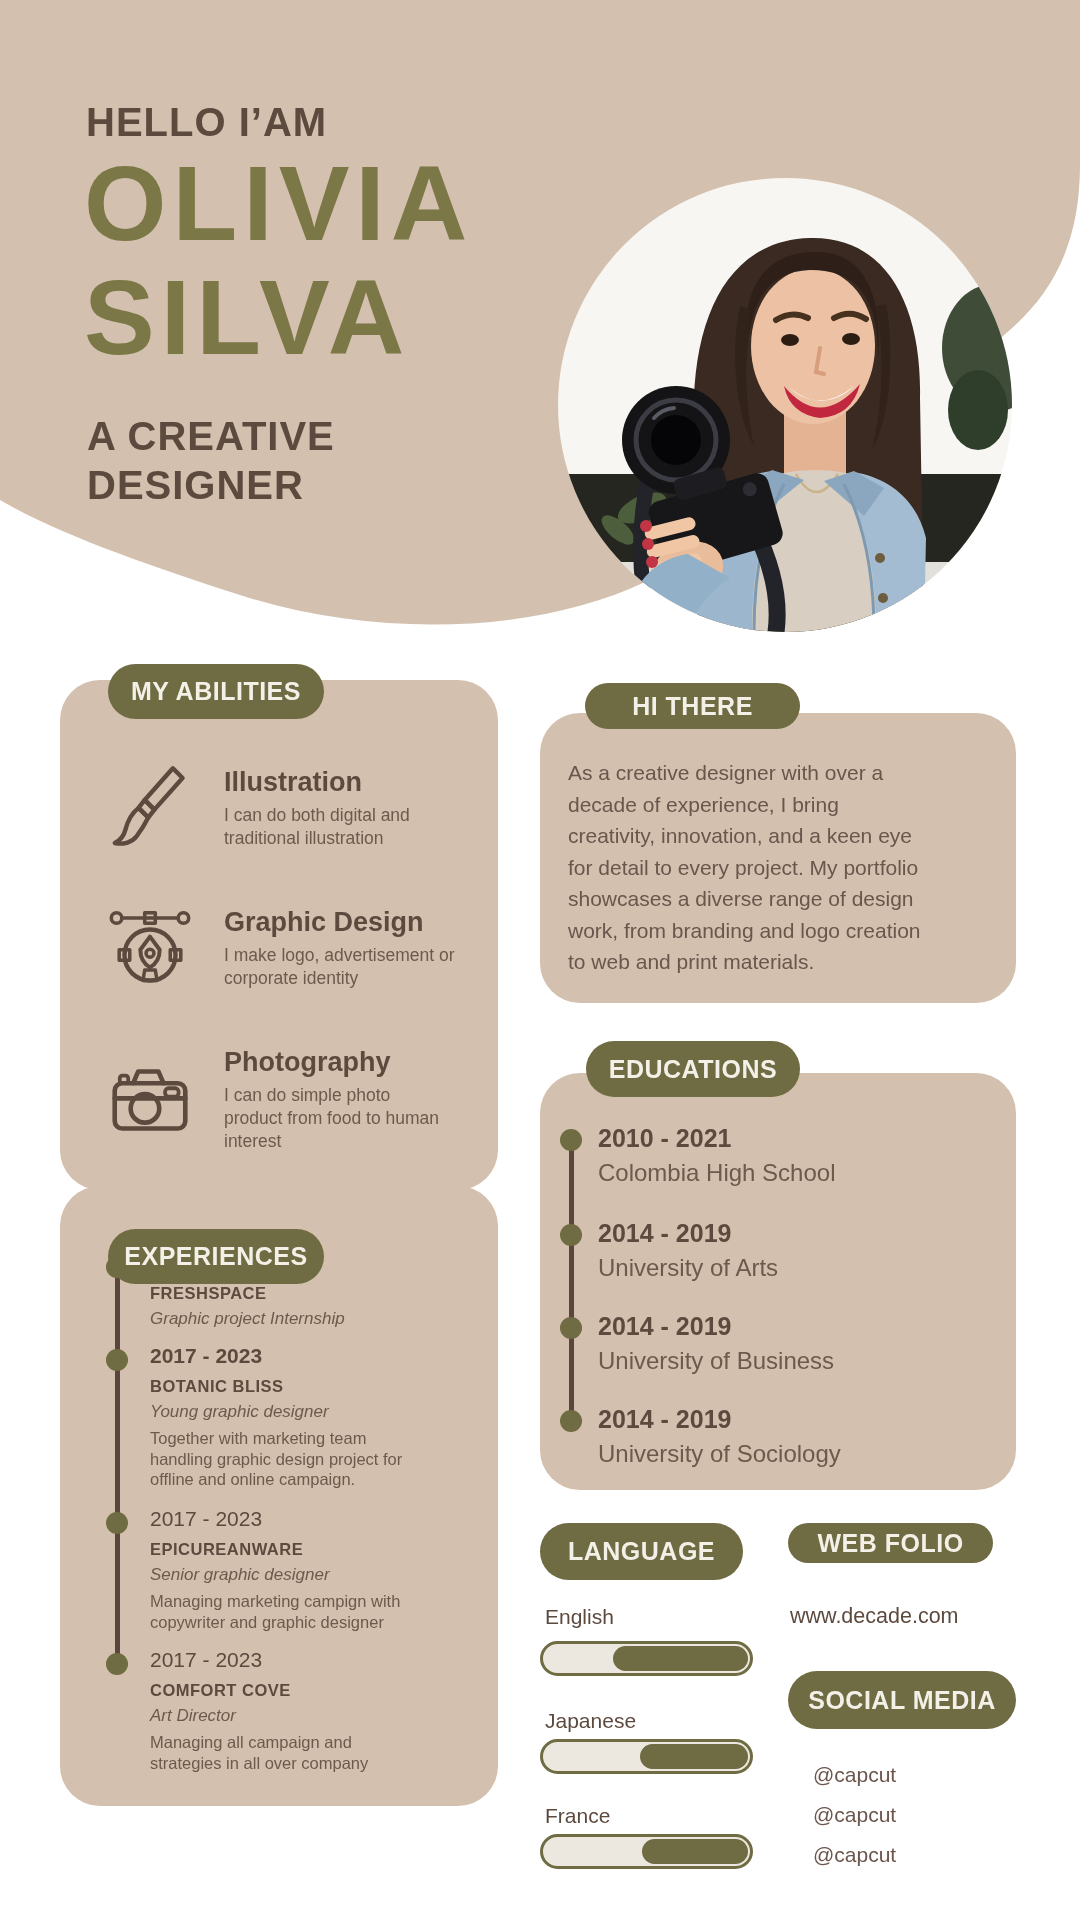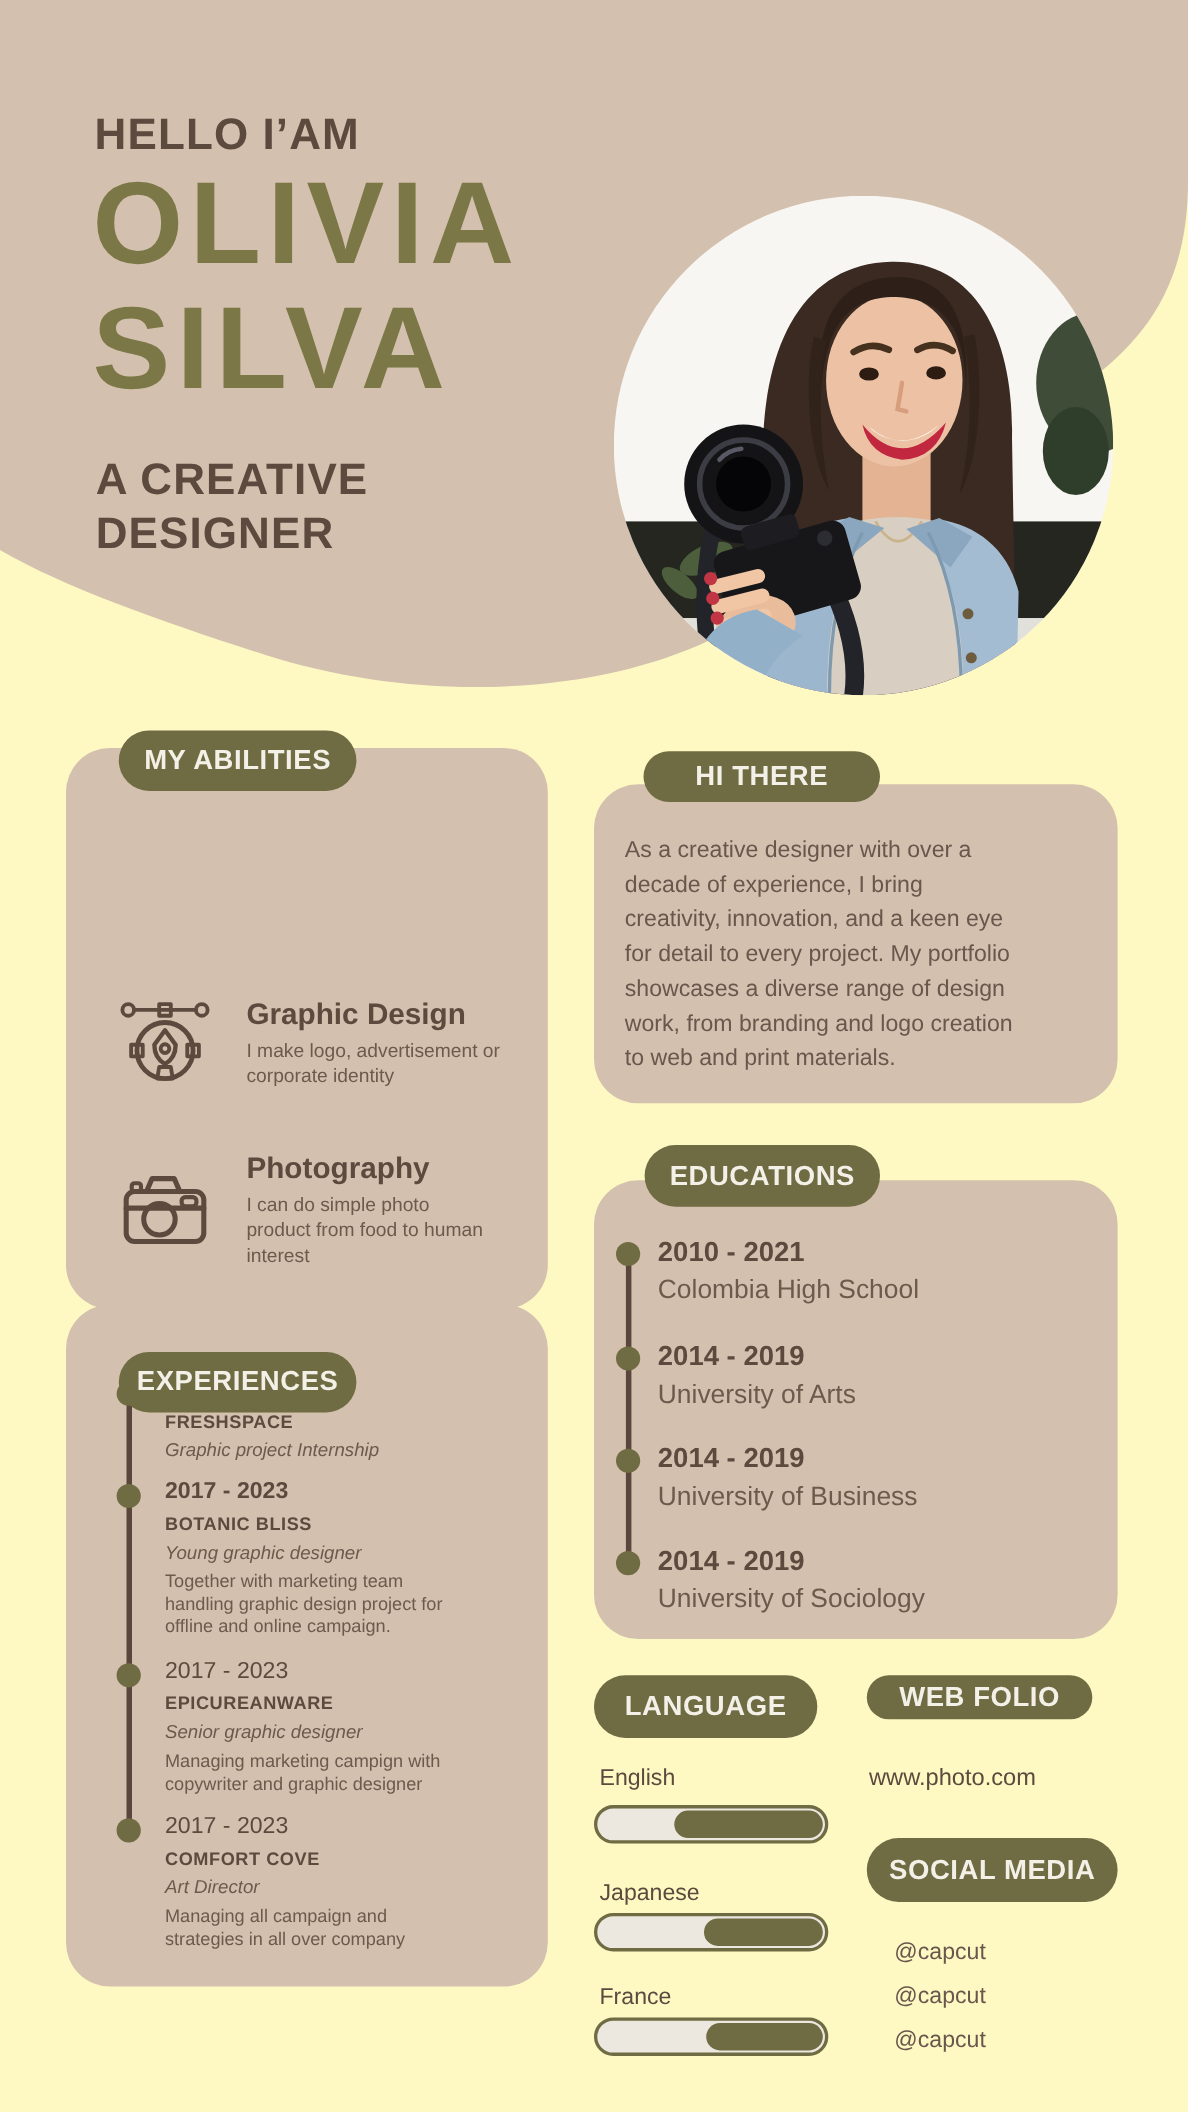--- a/index.html
+++ b/index.html
@@ -1,17 +1,17 @@
 <!DOCTYPE html>
 <html><head>
 <meta charset="utf-8">
 <style>
   html,body{margin:0;padding:0;background:#e5e1da;}
   #canvas{position:relative;width:1080px;height:1920px;overflow:hidden;
-    font-family:"Liberation Sans","DejaVu Sans",sans-serif;background:#fef9c3;}
+    font-family:"Liberation Sans","DejaVu Sans",sans-serif;background:#ffffff;}
   .abs{position:absolute;}
   
   #header-shape{position:absolute;left:0;top:0;width:1080px;height:680px;}
   #greeting{left:86px;top:100px;font-size:40px;font-weight:700;letter-spacing:1px;color:#5d4a3f;}
   #big-name{left:84px;top:146px;font-size:106px;font-weight:700;letter-spacing:6px;
     line-height:114px;color:#7b7746;white-space:pre-line;}
   #subtitle{left:87px;top:412px;font-size:40px;font-weight:700;letter-spacing:1px;
     line-height:49px;color:#5d4a3f;white-space:pre-line;}
   #photo{left:558px;top:178px;width:454px;height:454px;border-radius:50%;overflow:hidden;}
   
@@ -129,20 +129,34 @@
       <g fill="#c13545">
         <circle cx="88" cy="348" r="6"></circle>
           <circle cx="90" cy="366" r="6"></circle>
           <circle cx="94" cy="384" r="6"></circle>
       </g>
       <path d="M60 454 L74 420 C86 394 104 380 130 376 L172 400 C148 416 136 434 132 454 Z" fill="#93b0c9"></path>
     </svg>
   </div>
 
   <div class="card" id="abilities-card">
+    <div class="ab-item" style="top:80px">
+      <div class="ab-icon">
+        <svg width="88" height="94" viewBox="0 0 100 100">
+          <path class="ic" stroke-width="5" d="M76 6 L87 17 L55 53 L44 42 Z"></path>
+          <path class="ic" stroke-width="5" d="M44 42 L55 53 L48 62 L37 51 Z"></path>
+          <path class="ic" stroke-width="5" d="M37 51 C28 58 24 68 22 76 C20 84 16 88 10 91 C20 93 30 90 35 83 C41 75 46 66 48 62 Z"></path>
+        </svg>
+      </div>
+      <div>
+        <div class="ab-title" style="margin-top:6px">Illustration</div>
+        <div class="ab-desc">I can do both digital and
+traditional illustration</div>
+      </div>
+    </div>
     <div class="ab-item" style="top:366px">
       <div class="ab-icon" style="margin-top:12px">
         <svg width="84" height="84" viewBox="0 0 100 100">
           <rect class="ic" stroke-width="5.5" x="8" y="30" width="84" height="54" rx="9"></rect>
           <path class="ic" stroke-width="5.5" d="M8 48 H92"></path>
           <path class="ic" stroke-width="5.5" d="M30 30 L36 16 H60 L66 30"></path>
           <rect class="ic" stroke-width="4.5" x="14" y="21" width="10" height="9" rx="3"></rect>
           <circle class="ic" stroke-width="5.5" cx="44" cy="60" r="17" fill="#d4c0ae"></circle>
           <rect class="ic" stroke-width="4.5" x="68" y="36" width="16" height="10" rx="4"></rect>
         </svg>
@@ -258,19 +272,19 @@
   <div class="lang-label" style="top:1707px">Japanese</div>
   <div class="lang-bar" style="top:1739px">
     <div class="lang-fill" style="left: 47%;"></div>
   </div>
   <div class="lang-label" style="top:1802px">France</div>
   <div class="lang-bar" style="top:1834px">
     <div class="lang-fill" style="left: 48%;"></div>
   </div>
 
   <div class="pill" id="web-pill">WEB FOLIO</div>
-  <div class="abs" id="web-url">www.photo.com</div>
+  <div class="abs" id="web-url">www.decade.com</div>
   <div class="pill" id="social-pill">SOCIAL MEDIA</div>
   <div class="handle" style="top:1762px">@capcut</div>
   <div class="handle" style="top:1802px">@capcut</div>
   <div class="handle" style="top:1842px">@capcut</div>
 
 </div>
 
 </body></html>

